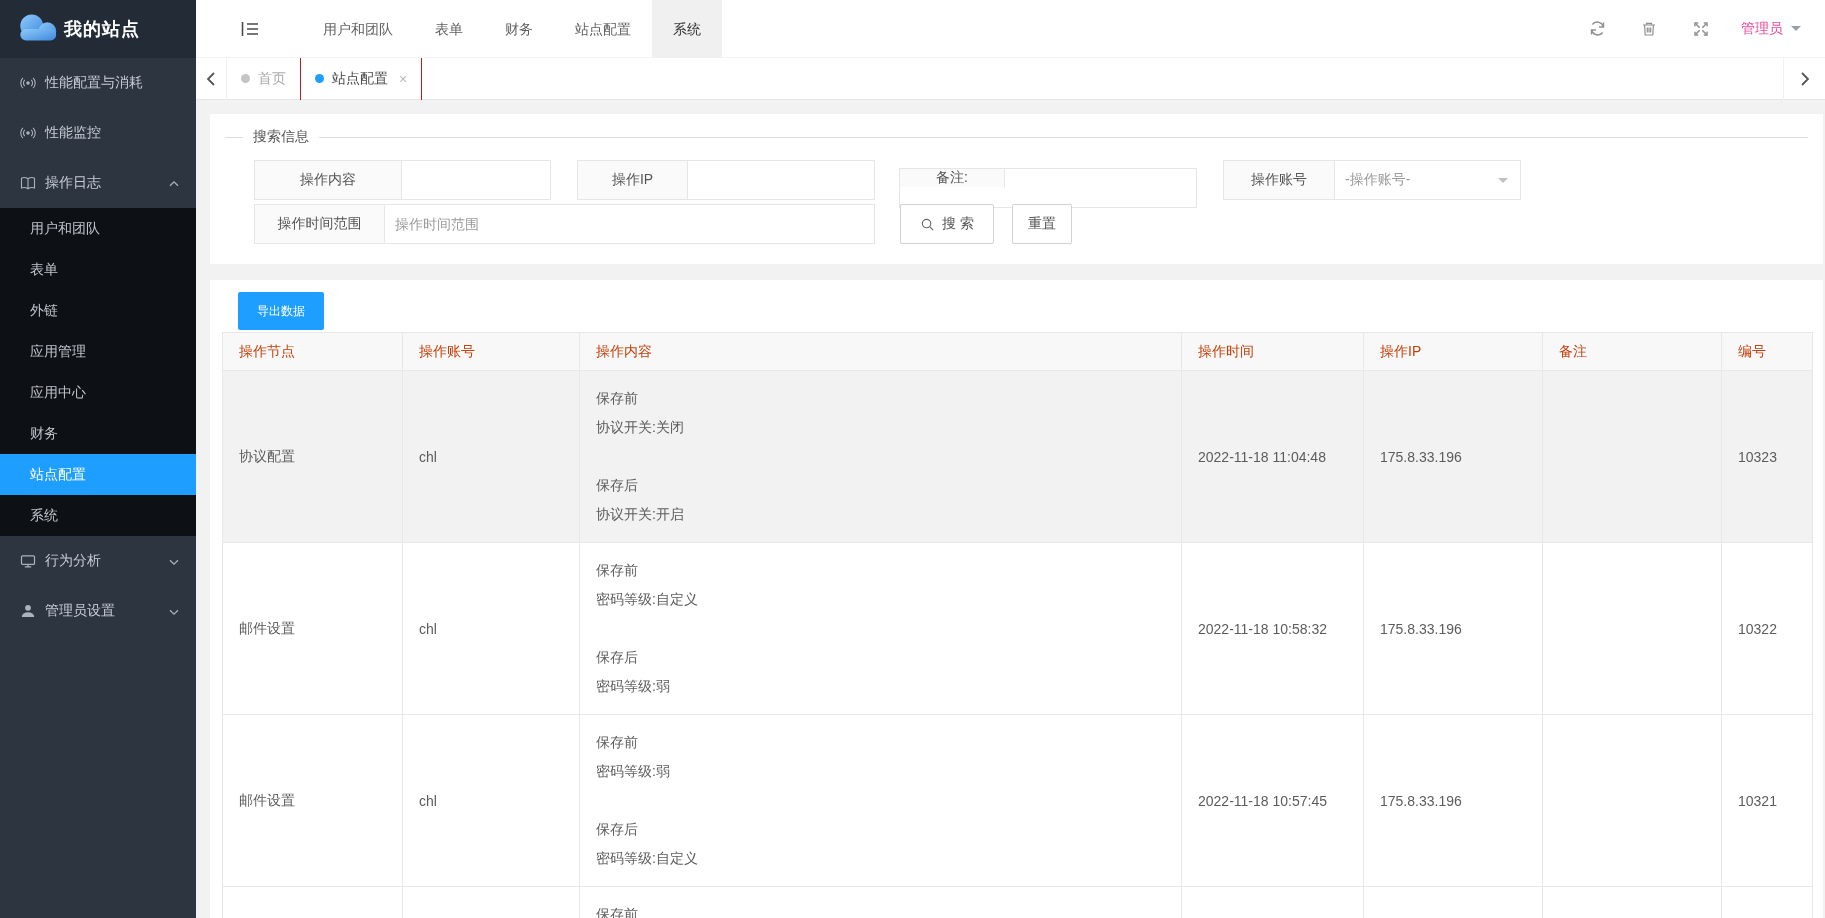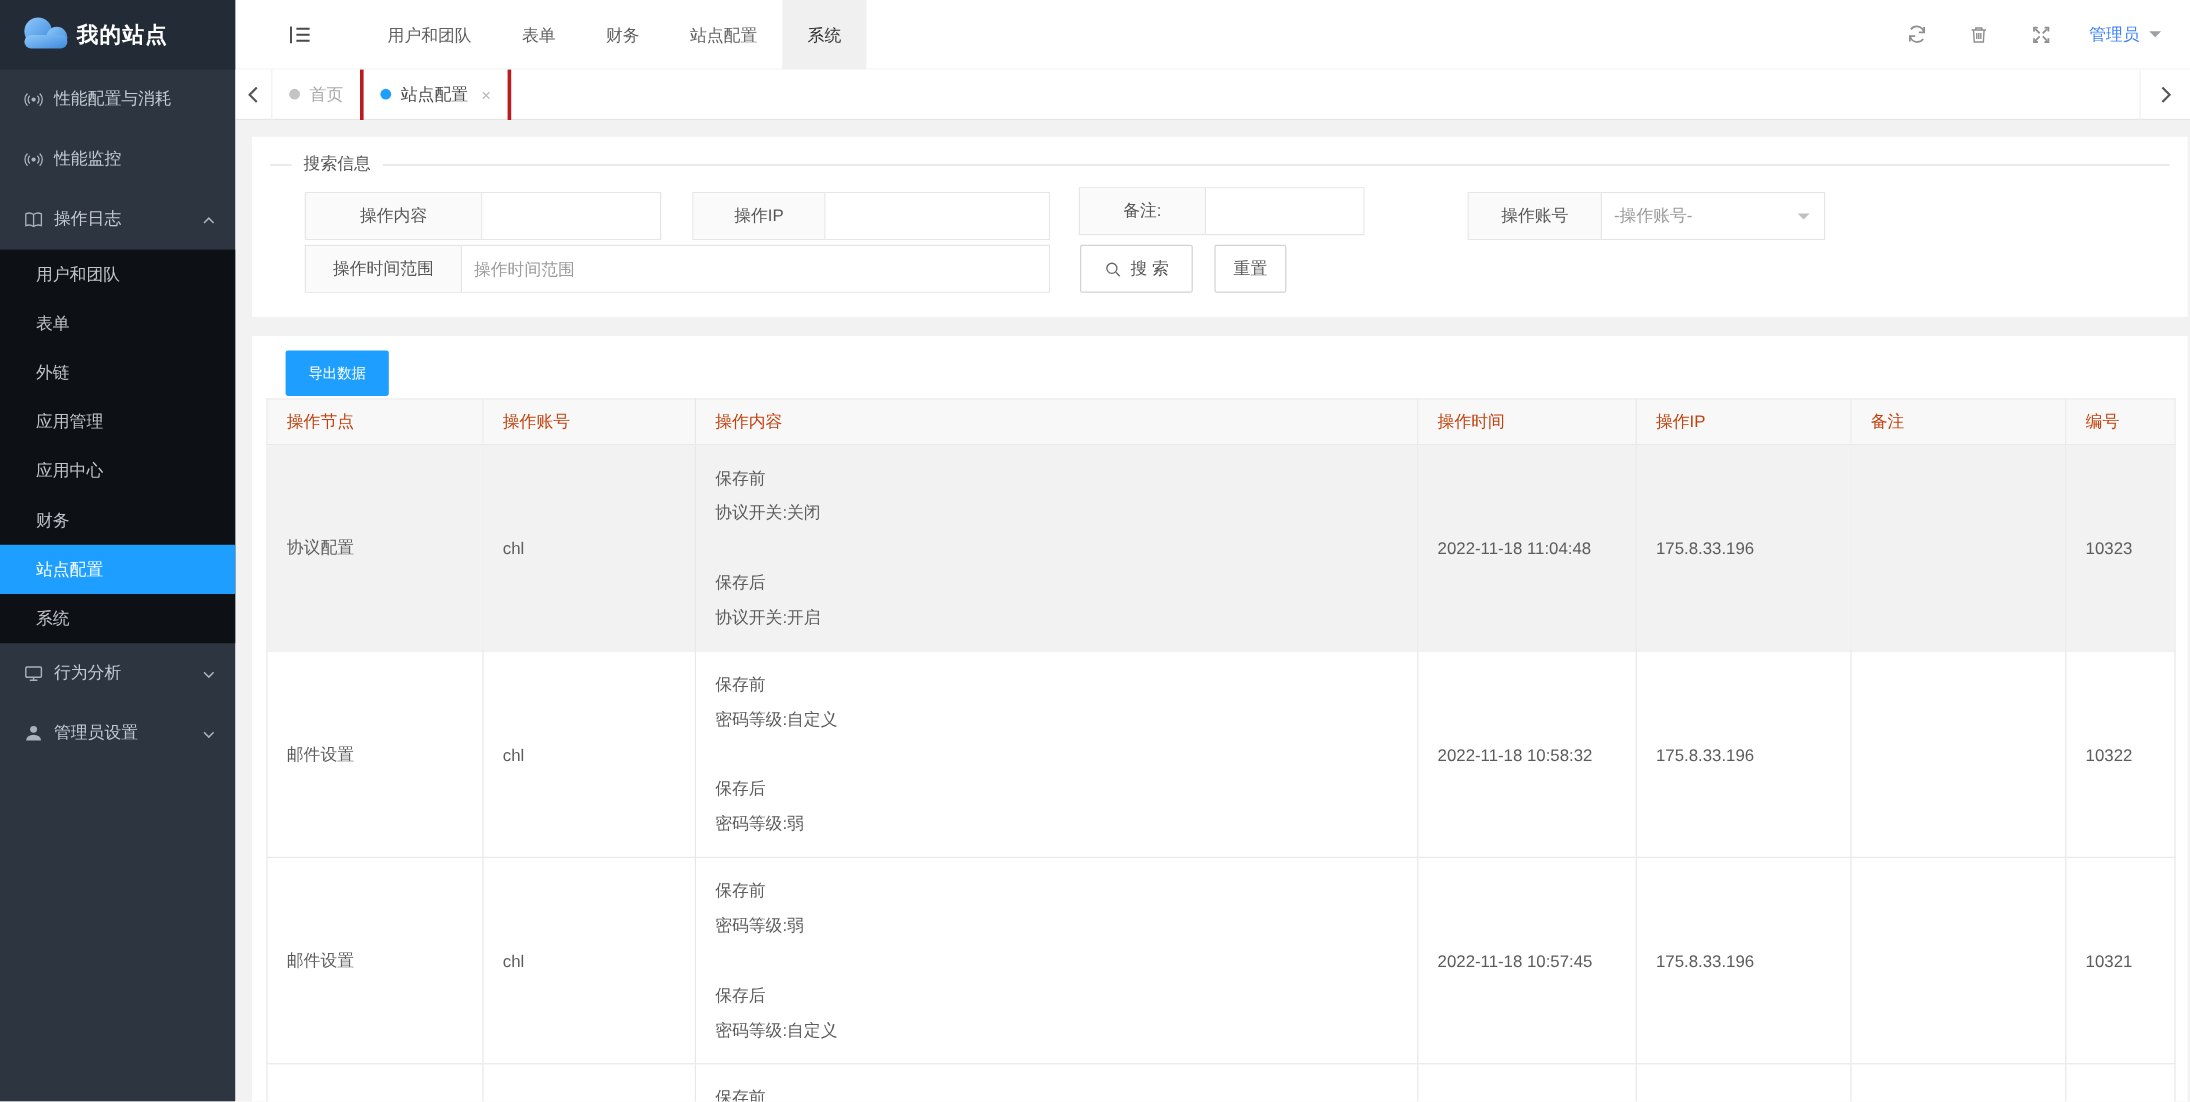--- a/index.html
+++ b/index.html
@@ -19,47 +19,47 @@
 
   
   .topnav { position:absolute; left:196px; top:0; right:0; height:58px; background:#fff; display:flex; align-items:center; border-bottom:1px solid #f3f3f3; z-index:5; }
   .collapse-btn { margin-left:44px; width:20px; height:16px; display:inline-flex; cursor:pointer; }
   .nav-tabs { display:flex; margin-left:42px; height:58px; }
   .nav-tab { padding:0 21px; line-height:58px; font-size:14px; color:#5f5f5f; cursor:pointer; white-space:nowrap; }
   .nav-tab.active { background:#f0f0f0; color:#333; }
   .topnav-right { margin-left:auto; display:flex; align-items:center; padding-right:16px; }
   .icon-btn { width:52px; height:58px; display:flex; align-items:center; justify-content:center; cursor:pointer; }
   .user-entry { display:flex; align-items:center; gap:8px; padding:0 8px 0 14px; cursor:pointer; }
-  .user-name { color:#3b82f6; font-size:14px; white-space:nowrap; }
+  .user-name { color:#ec4899; font-size:14px; white-space:nowrap; }
   .caret { width:0; height:0; border:5px solid transparent; border-top-color:#9aa0a6; margin-top:5px; }
 
   
   .tabsbar { position:absolute; left:196px; top:58px; right:0; height:42px; background:#fff; border-bottom:1px solid #e6e6e6; display:flex; align-items:center; z-index:5; }
   .tab-arrow { width:30px; height:42px; display:flex; align-items:center; justify-content:center; cursor:pointer; }
   .tab-arrow.right { margin-left:auto; border-left:1px solid #f0f0f0; width:42px; }
-  .bc-tab { height:42px; display:flex; align-items:center; gap:8px; padding:0 14px; border-right:3px solid #b91c1c; font-size:14px; color:#aaa; cursor:pointer; white-space:nowrap; }
+  .bc-tab { height:42px; display:flex; align-items:center; gap:8px; padding:0 14px; border-right:1px solid #b91c1c; font-size:14px; color:#aaa; cursor:pointer; white-space:nowrap; }
   .bc-tab:first-of-type { border-left:1px solid #f0f0f0; }
   .bc-dot { width:9px; height:9px; border-radius:50%; background:#c4c4c4; }
   .bc-tab.active { color:#4a4a4a; }
   .bc-tab.active .bc-dot { background:#1e9fff; }
   .bc-close { color:#b9b9b9; font-size:14px; margin-left:3px; }
 
   
   .search-panel { position:absolute; left:210px; top:114px; width:1613px; height:150px; background:#fff; z-index:1; }
   .fieldset-line { position:absolute; left:15px; right:15px; top:23px; border-top:1px solid #dcdcdc; }
   .legend { position:absolute; left:33px; top:14px; background:#fff; padding:0 10px; font-size:14px; color:#555; }
   .fgroup { position:absolute; height:40px; border:1px solid #e6e6e6; display:flex; background:#fff; }
   .flabel { background:#fafafa; border-right:1px solid #e6e6e6; display:flex; align-items:center; justify-content:center; color:#555; font-size:14px; white-space:nowrap; }
   .fgroup input { border:none; outline:none; flex:1; padding:0 10px; font-size:14px; color:#555; background:#fff; min-width:0; }
   .fgroup input::placeholder { color:#9b9b9b; }
   .select-box { flex:1; display:flex; align-items:center; padding:0 10px; color:#999; font-size:14px; position:relative; cursor:pointer; }
   .select-box .caret { position:absolute; right:12px; border-top-color:#c0c0c0; }
   .g1 { left:44px;  top:46px; width:297px; } .g1 .flabel { width:147px; }
   .g2 { left:367px; top:46px; width:298px; } .g2 .flabel { width:110px; }
-  .g3 { left:689px; top:42px; width:238px; } .g3 .flabel { width:105px; }
+  .g3 { left:689px; top:54px; width:298px;flex-direction:column; } .g3 .flabel { width:105px; }
   .g4 { left:1013px;top:46px; width:298px; } .g4 .flabel { width:111px; }
   .g5 { left:44px;  top:90px; width:621px; } .g5 .flabel { width:130px; }
   .btn { position:absolute; height:40px; border:1px solid #d2d2d2; border-radius:2px; background:#fff; color:#555; font-size:14px; display:flex; align-items:center; justify-content:center; gap:7px; cursor:pointer; white-space:nowrap; }
   .btn-search { left:690px; top:90px; width:94px; }
   .btn-reset  { left:802px; top:90px; width:60px; }
 
   
   .table-panel { position:absolute; left:210px; top:280px; width:1613px; height:700px; background:#fff; z-index:1; }
   .btn-export { position:absolute; left:28px; top:12px; height:38px; padding:0 19px; background:#1e9fff; color:#fff; font-size:12px; border:none; border-radius:2px; cursor:pointer; line-height:38px; white-space:nowrap; }
   table.data-table { position:absolute; left:12px; top:52px; width:1590px; border-collapse:collapse; table-layout:fixed; font-size:14px; color:#5c5c5c; background:#fff; }

